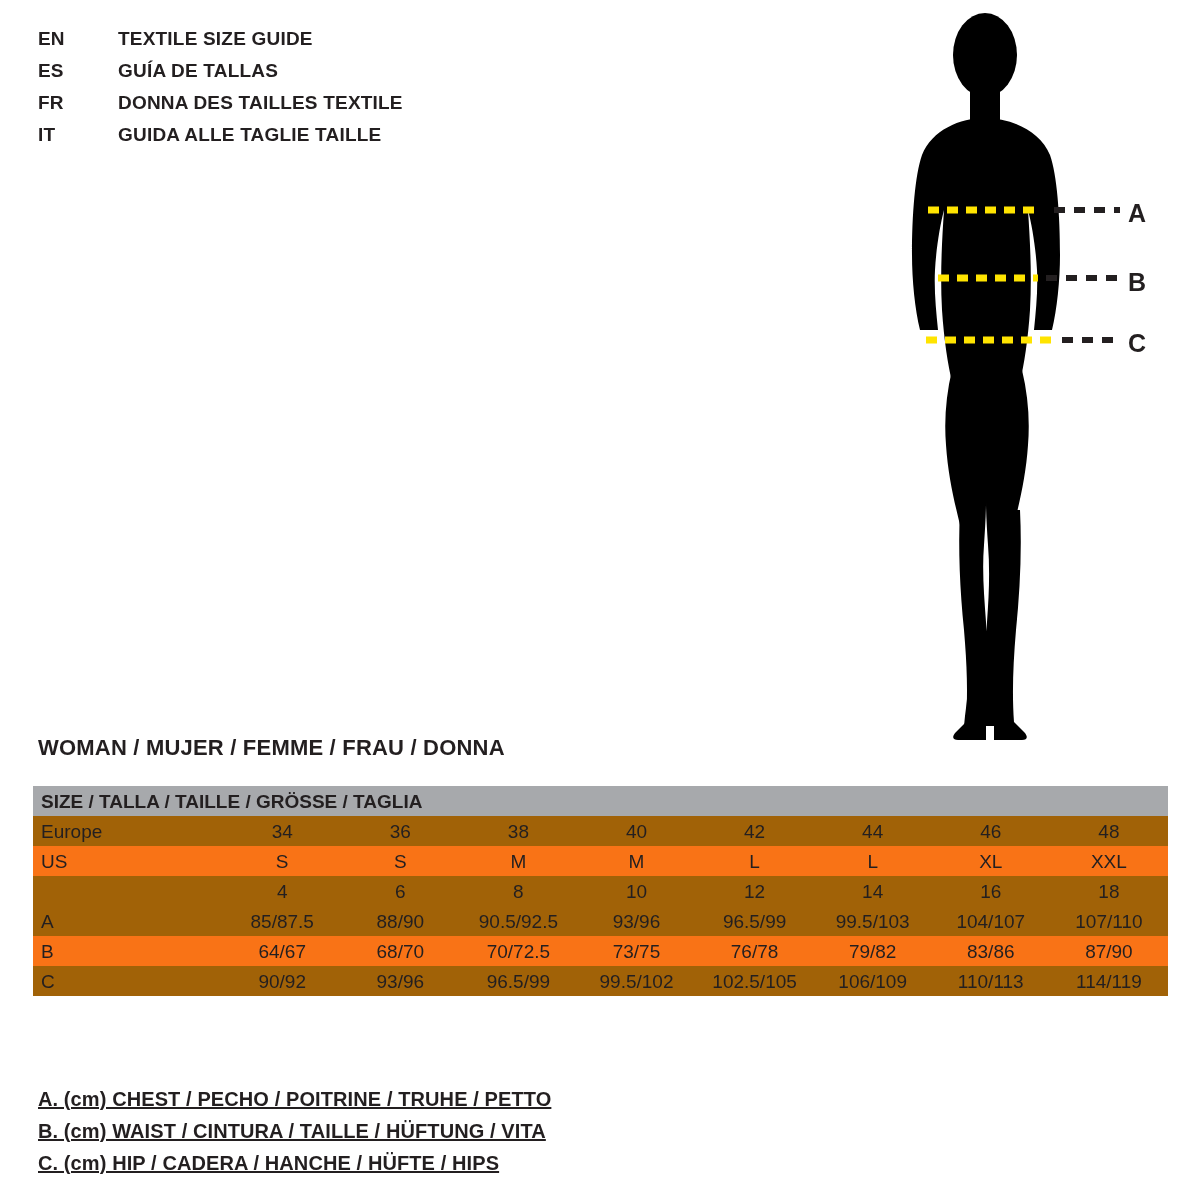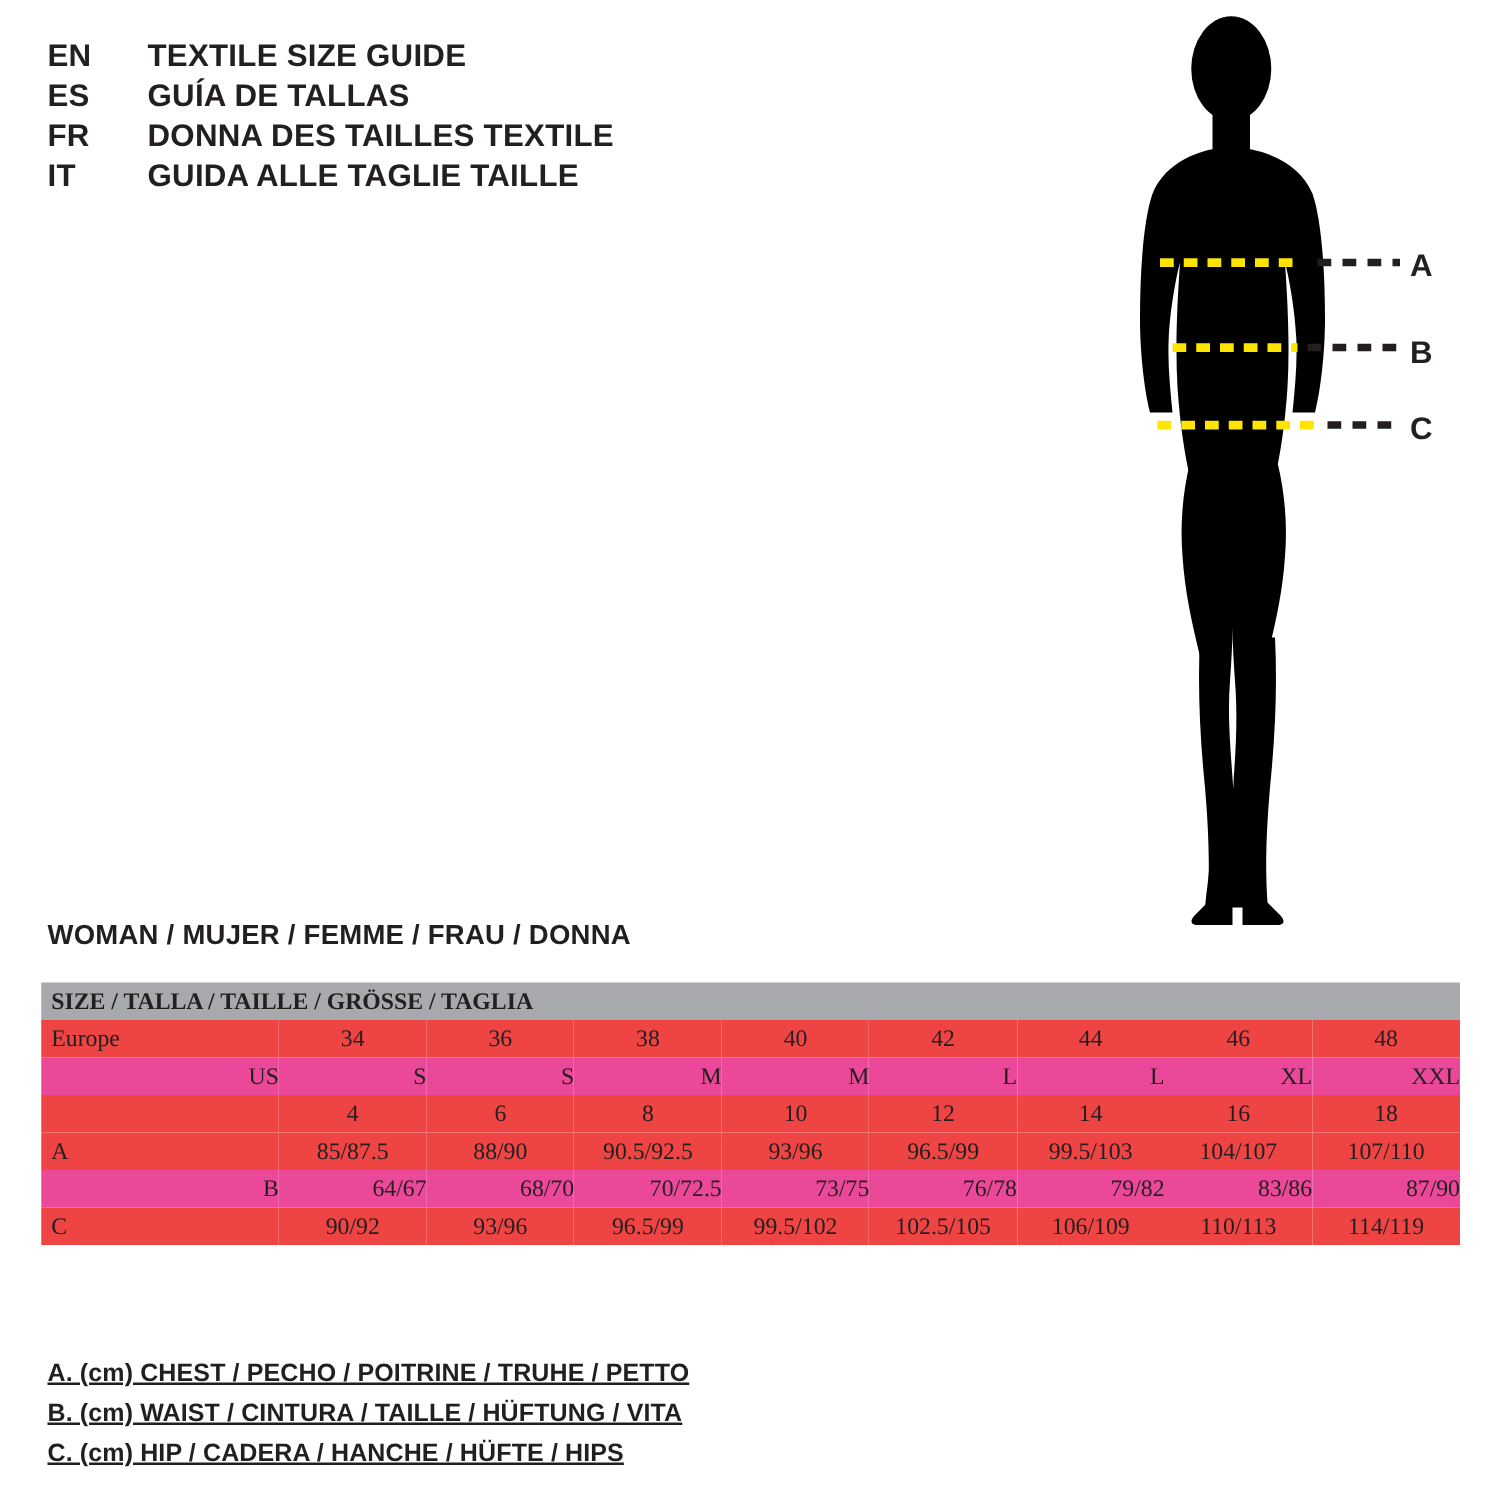--- a/index.html
+++ b/index.html
@@ -18,23 +18,23 @@
 
   
   #title-block {
     position: absolute;
     left: 38px;
     top: 28px;
     width: 700px;
   }
   .title-row {
     display: flex;
-    align-items: flex-end;
+    align-items: flex-start;
     height: 32px;
-    font-size: 25px;
+    font-size: 19px;
     font-weight: bold;
     letter-spacing: 0.2px;
     white-space: nowrap;
   }
   .title-lang {
     width: 80px;
     flex: 0 0 80px;
   }
   .title-text {
     flex: 1 1 auto;
@@ -76,21 +76,20 @@
 
   
   #size-table {
     position: absolute;
     left: 33px;
     top: 786px;
     width: 1135px;
     border-collapse: collapse;
     font-size: 19px;
     table-layout: fixed;
-    font-family: Liberation Serif, serif;
   }
   #size-table td, #size-table th {
     height: 30px;
     padding: 0;
     text-align: center;
     font-weight: normal;
     vertical-align: middle;
     line-height: 1;
   }
   #size-table .rowlabel {
@@ -99,22 +98,22 @@
     width: 190px;
   }
   #size-table thead th {
     background: #a7a9ac;
     text-align: left;
     padding-left: 8px;
     font-weight: bold;
     font-size: 19px;
     height: 30px;
   }
-  #size-table tbody tr.odd td  { background: #ef4444; }
-  #size-table tbody tr.even td { background: #ec4899; text-align: right; }
+  #size-table tbody tr.odd td  { background: #a16207; }
+  #size-table tbody tr.even td { background: #f97316; }
 
   
   #legend {
     position: absolute;
     left: 38px;
     top: 1088px;
     width: 800px;
     text-decoration: underline;
   }
   .legend-row {

